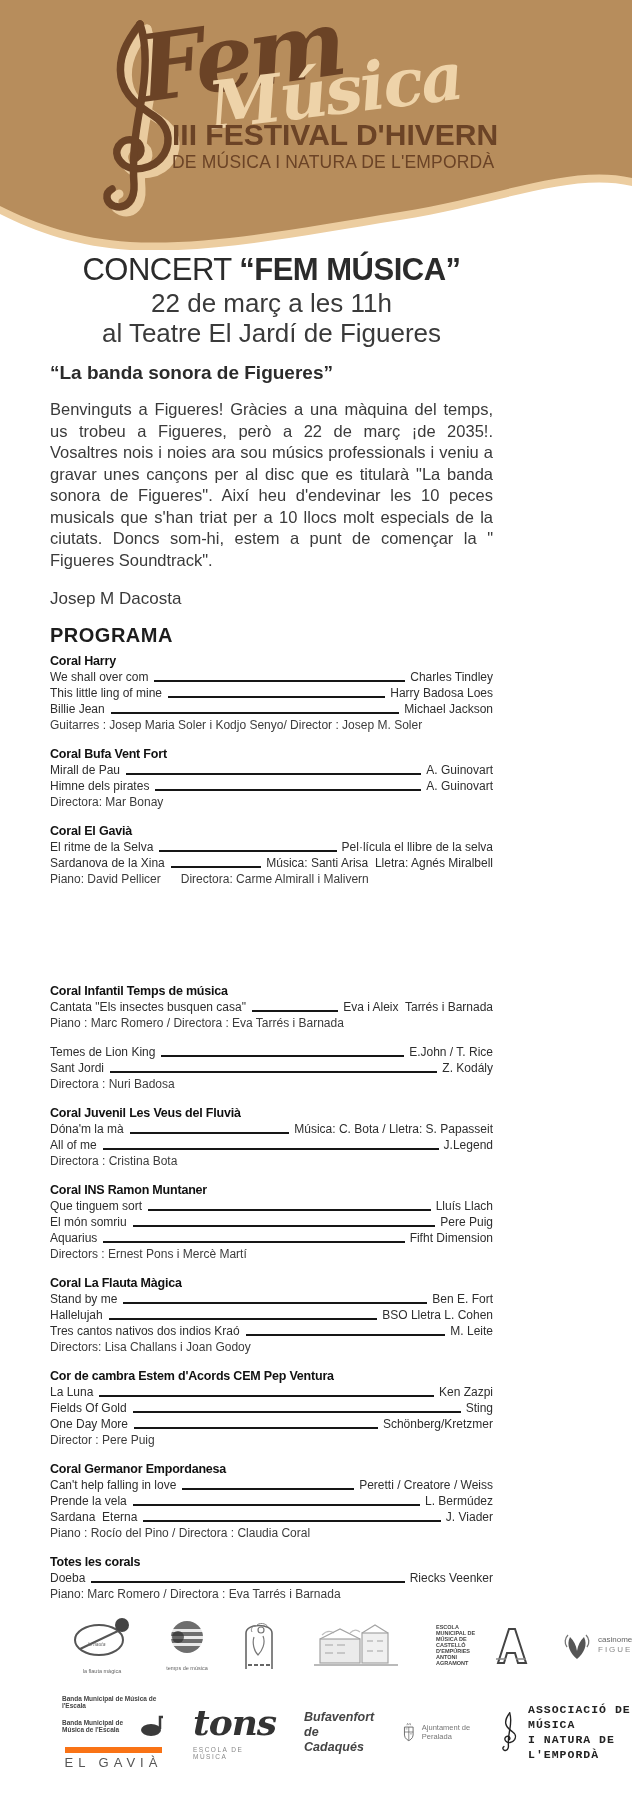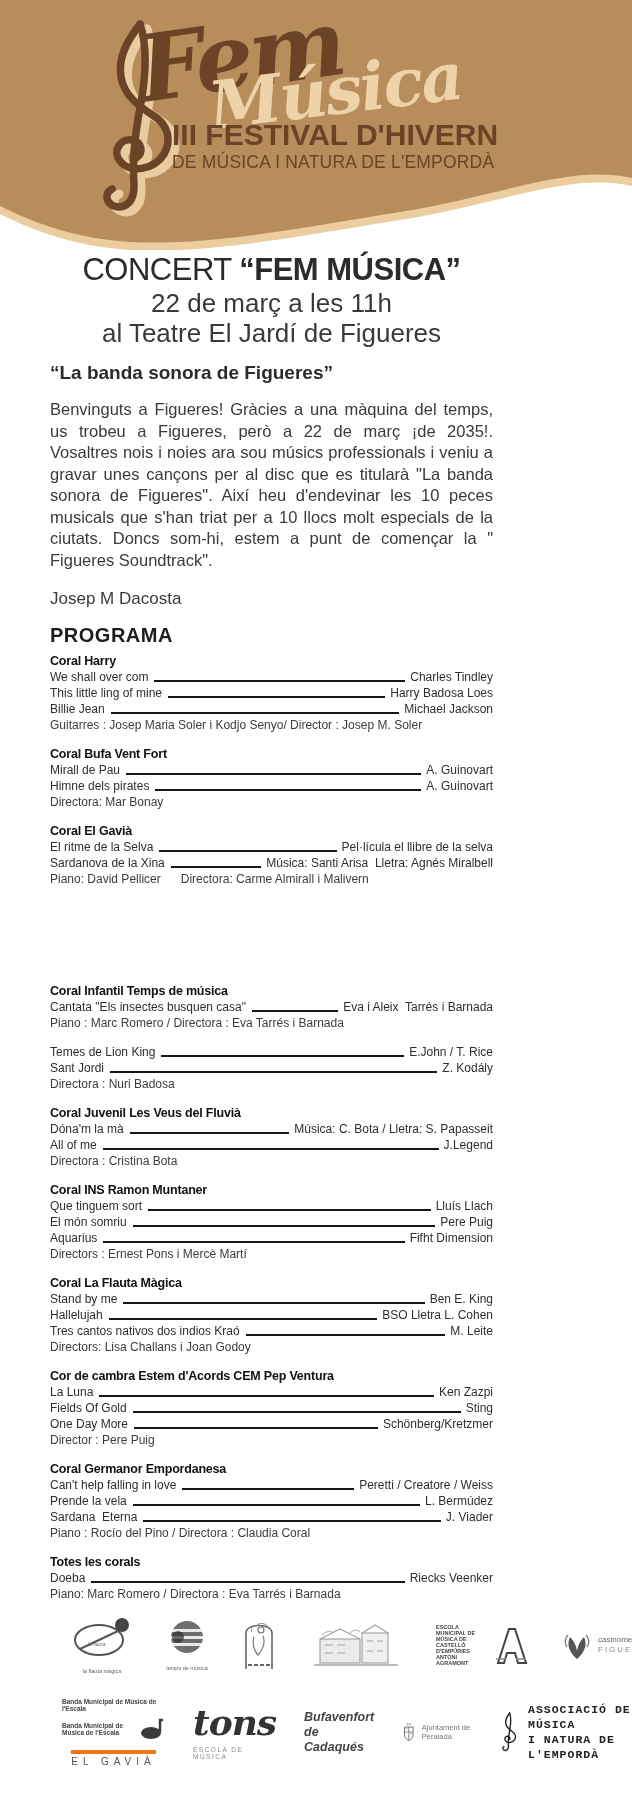--- a/index.html
+++ b/index.html
@@ -74,21 +74,21 @@
   .sponsors { position: absolute; left: 0; top: 1612px; width: 632px; color: #555; }
   .sponsor-row1 { display: flex; align-items: center; gap: 34px; padding-left: 72px; height: 66px; }
   .sponsor-row2 { display: flex; align-items: center; gap: 28px; padding-left: 62px; margin-top: 12px; height: 84px; }
   .sponsor { display: flex; align-items: center; gap: 6px; }
   .logo-stack { display: flex; flex-direction: column; align-items: center; }
   .tiny-label { font-size: 5.5px; color: #666; text-align: center; line-height: 6px; margin-top: 2px; }
   .escola-text { width: 52px; font-size: 5.5px; line-height: 6px; font-weight: bold; color: #444; text-transform: uppercase; }
   .casino-text { font-size: 8px; color: #666; line-height: 10px; }
   .casino-text .sub { letter-spacing: 2px; color: #888; }
   .banda-text { font-size: 6.5px; font-weight: bold; color: #444; line-height: 7px; }
-  .banda-sub { font-size: 10px; letter-spacing: 5px; color: #555; margin-top: 4px; border-top: 4px solid #f97316; padding-top: 2px; }
+  .banda-sub { font-size: 13px; letter-spacing: 5px; color: #555; margin-top: 4px; border-top: 6px solid #f97316; padding-top: 2px; }
   .tons-word { font-size: 36px; font-weight: bold; color: #333; letter-spacing: -1px; line-height: 34px; font-family: "DejaVu Serif", serif; font-style: italic; }
   .tons-sub { font-size: 6.5px; letter-spacing: 1.5px; color: #888; margin-top: 1px; }
   .bufa-text { font-style: italic; font-weight: bold; font-size: 12.5px; color: #444; line-height: 15px; }
   .ajunt-text { font-size: 7.5px; color: #777; }
   .assoc-text { font-size: 11.5px; font-weight: bold; color: #222; letter-spacing: 1px; line-height: 15px; font-family: "Liberation Mono", monospace; }
 </style>
 </head>
 <body>
 
 <div class="page">
@@ -268,21 +268,21 @@
           </div>
     </div>
 
     <div class="group">
       <div class="group-name">Coral La Flauta Màgica</div>
       <div class="group-body">
         <div class="songs">
               <div class="song-row">
                 <span class="song-title">Stand by me</span>
                 <span class="song-line"></span>
-                <span class="song-author">Ben E. King</span>
+                <span class="song-author">Ben E. Fort</span>
               </div>
               <div class="song-row">
                 <span class="song-title">Hallelujah</span>
                 <span class="song-line"></span>
                 <span class="song-author">BSO Lletra L. Cohen</span>
               </div>
               <div class="song-row">
                 <span class="song-title">Tres cantos nativos dos indios Kraó</span>
                 <span class="song-line"></span>
                 <span class="song-author">M. Leite</span>

